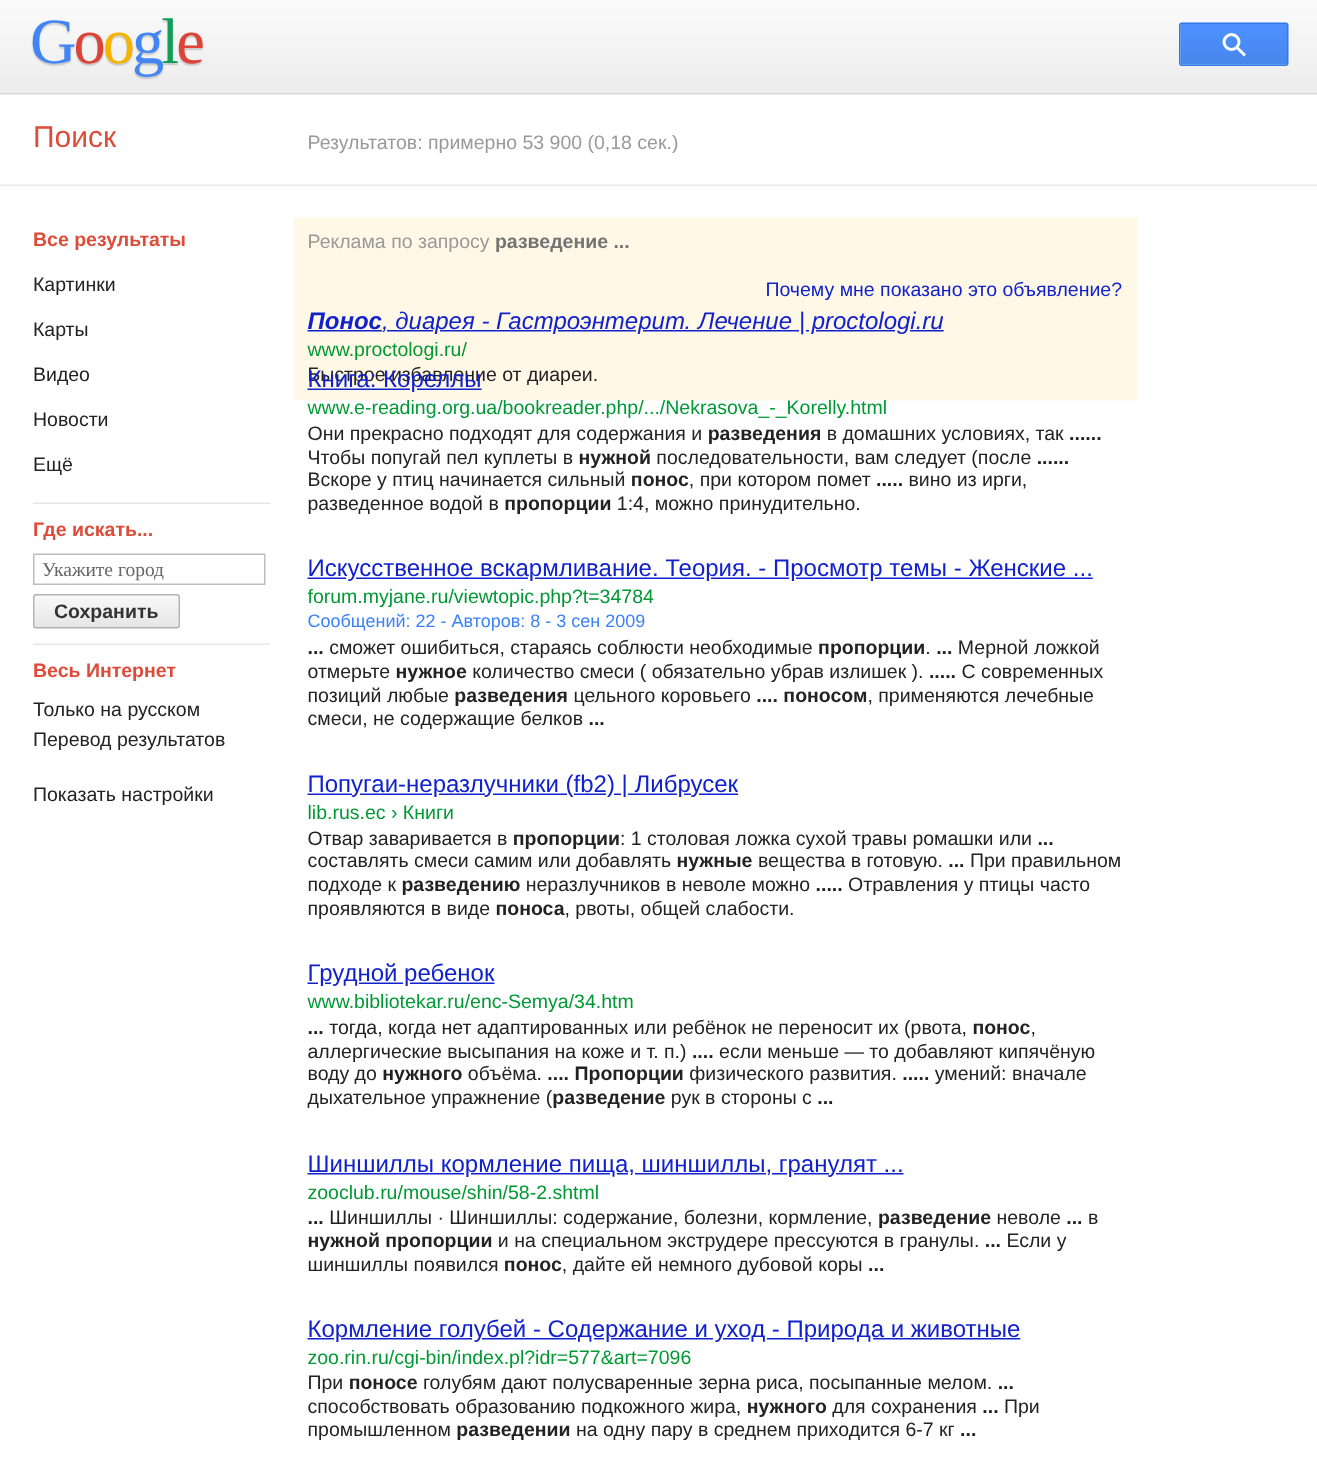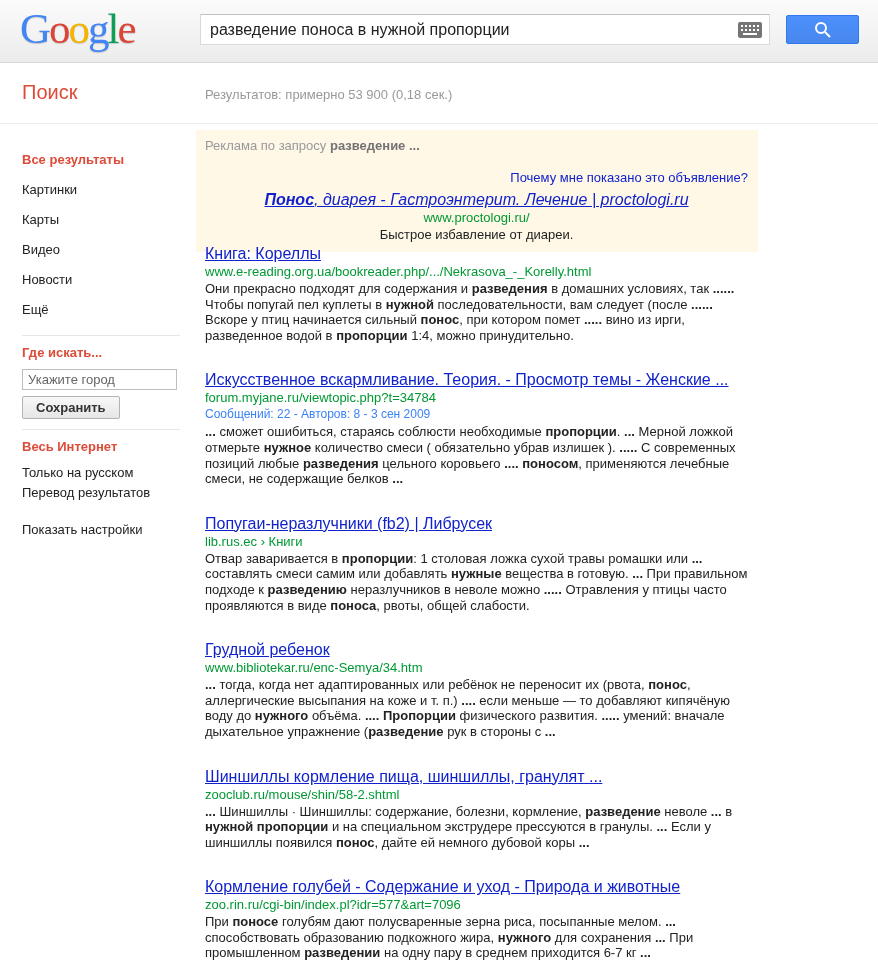--- a/index.html
+++ b/index.html
@@ -29,72 +29,51 @@
   .navlabel { position:absolute; left:22px; top:17px; font-size:20px; color:#dd4b39; }
   .stats { position:absolute; left:205px; top:23px; font-size:13px; color:#999; }
 
   
   .sidebar { position:absolute; left:22px; top:145px; width:162px; font-size:13px; }
   .side-item { height:30px; line-height:30px; color:#222; cursor:pointer; white-space:nowrap; }
   .side-item.active { color:#dd4b39;font-weight:bold; }
   .side-div { border:none; border-top:1px solid #e6e6e6; margin:10px 0 9px 0; width:158px; }
   .side-title { color:#dd4b39; font-weight:bold; margin:4px 0 9px 0; }
   .city-input { width:155px; height:21px; border:1px solid #bdbdbd; padding:2px 5px;
-                font-size:13px; font-family:Liberation Sans, sans-serif; color:#b91c1c; }
+                font-size:13px; font-family:Liberation Serif, serif; color:#b91c1c; }
   .city-input::placeholder { color:#666; opacity:1; }
   .save-btn { display:inline-block; margin-top:6px; font-size:13px; font-weight:bold; color:#333;
               background:linear-gradient(#f8f8f8,#e6e6e6); border:1px solid #b3b3b3;
               border-radius:2px; padding:3px 13px; cursor:pointer; font-family:inherit; }
   .side-link { color:#222; line-height:20px; cursor:pointer; white-space:nowrap; }
   .settings-link { margin-top:17px; }
 
   
-  .ad { position:absolute; left:196px; top:130px; width:562px; background:#fff8e7;
-        padding:7px 10px 9px 9px;text-align:center; }
+  .ad { position:absolute; left:196px; top:145px; width:562px; background:#fff8e7;
+        padding:7px 10px 9px 9px; }
   .ad-top { display:flex; justify-content:space-between; font-size:13px; color:#999;
             line-height:17px; }
   .ad-label b { color:#737373; }
   .why-link { color:#1122cc; text-decoration:none; cursor:pointer;margin-top:32px; }
   .r-title { display:inline-block; font-size:16px; color:#1122cc; text-decoration:underline;
              cursor:pointer; line-height:19px; }
   .ad .r-title { margin-top:4px;font-style:italic; }
   .r-url { font-size:13px; color:#009933; line-height:17px; }
   .r-meta { font-size:12px; color:#3b82f6; line-height:17px; }
   .r-snippet { font-size:13px; color:#222; line-height:15.6px; margin-top:1px; }
   .results { position:absolute; left:205px; top:244px; width:553px; }
   .result { margin-bottom:27px; }
 </style>
 </head>
 <body>
 
 <div class="page">
 
   <header class="topbar">
     <div class="logo"><span style="color: rgb(66, 133, 244);">G</span><span style="color: rgb(219, 68, 55);">o</span><span style="color: rgb(244, 180, 0);">o</span><span style="color: rgb(66, 133, 244);">g</span><span style="color: rgb(15, 157, 88);">l</span><span style="color: rgb(219, 68, 55);">e</span></div>
-    <div class="searchbox">
-      <input class="search-input" type="text" value="разведение поноса в нужной пропорции" style="">
-      <span class="kbd">
-        <svg width="24" height="16" viewBox="0 0 24 16">
-          <rect x="0" y="0" width="24" height="16" rx="2" fill="#757575"></rect>
-          <g fill="#ffffff">
-            <rect x="3" y="3" width="2" height="2"></rect>
-              <rect x="7" y="3" width="2" height="2"></rect>
-            <rect x="11" y="3" width="2" height="2"></rect>
-              <rect x="15" y="3" width="2" height="2"></rect>
-            <rect x="19" y="3" width="2" height="2"></rect>
-            <rect x="3" y="7" width="2" height="2"></rect>
-              <rect x="7" y="7" width="2" height="2"></rect>
-            <rect x="11" y="7" width="2" height="2"></rect>
-              <rect x="15" y="7" width="2" height="2"></rect>
-            <rect x="19" y="7" width="2" height="2"></rect>
-            <rect x="5" y="11" width="14" height="2"></rect>
-          </g>
-        </svg>
-      </span>
-    </div>
     <button class="search-btn">
       <span>
         <svg width="20" height="20" viewBox="0 0 20 20">
           <circle cx="8" cy="8" r="5" fill="none" stroke="#ffffff" stroke-width="2"></circle>
           <line x1="12" y1="12" x2="17" y2="17" stroke="#ffffff" stroke-width="2"></line>
         </svg>
       </span>
     </button>
   </header>
 

